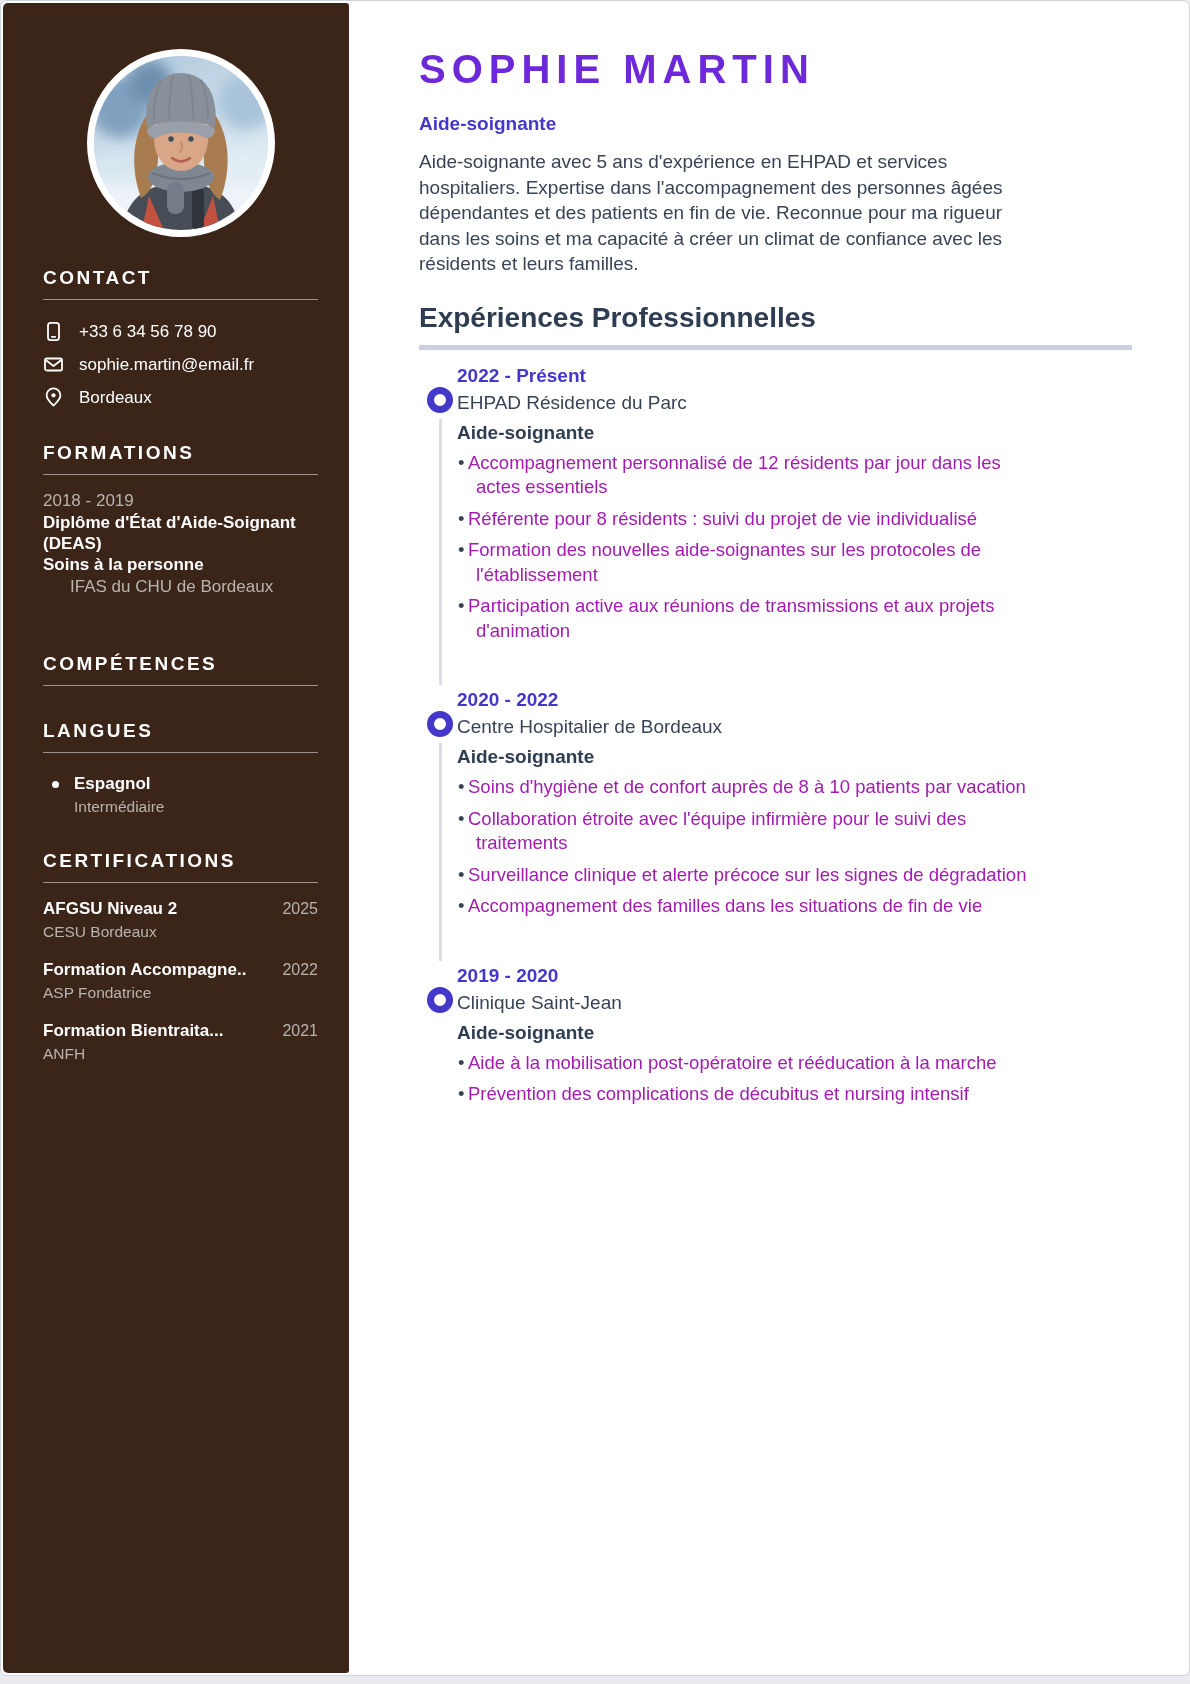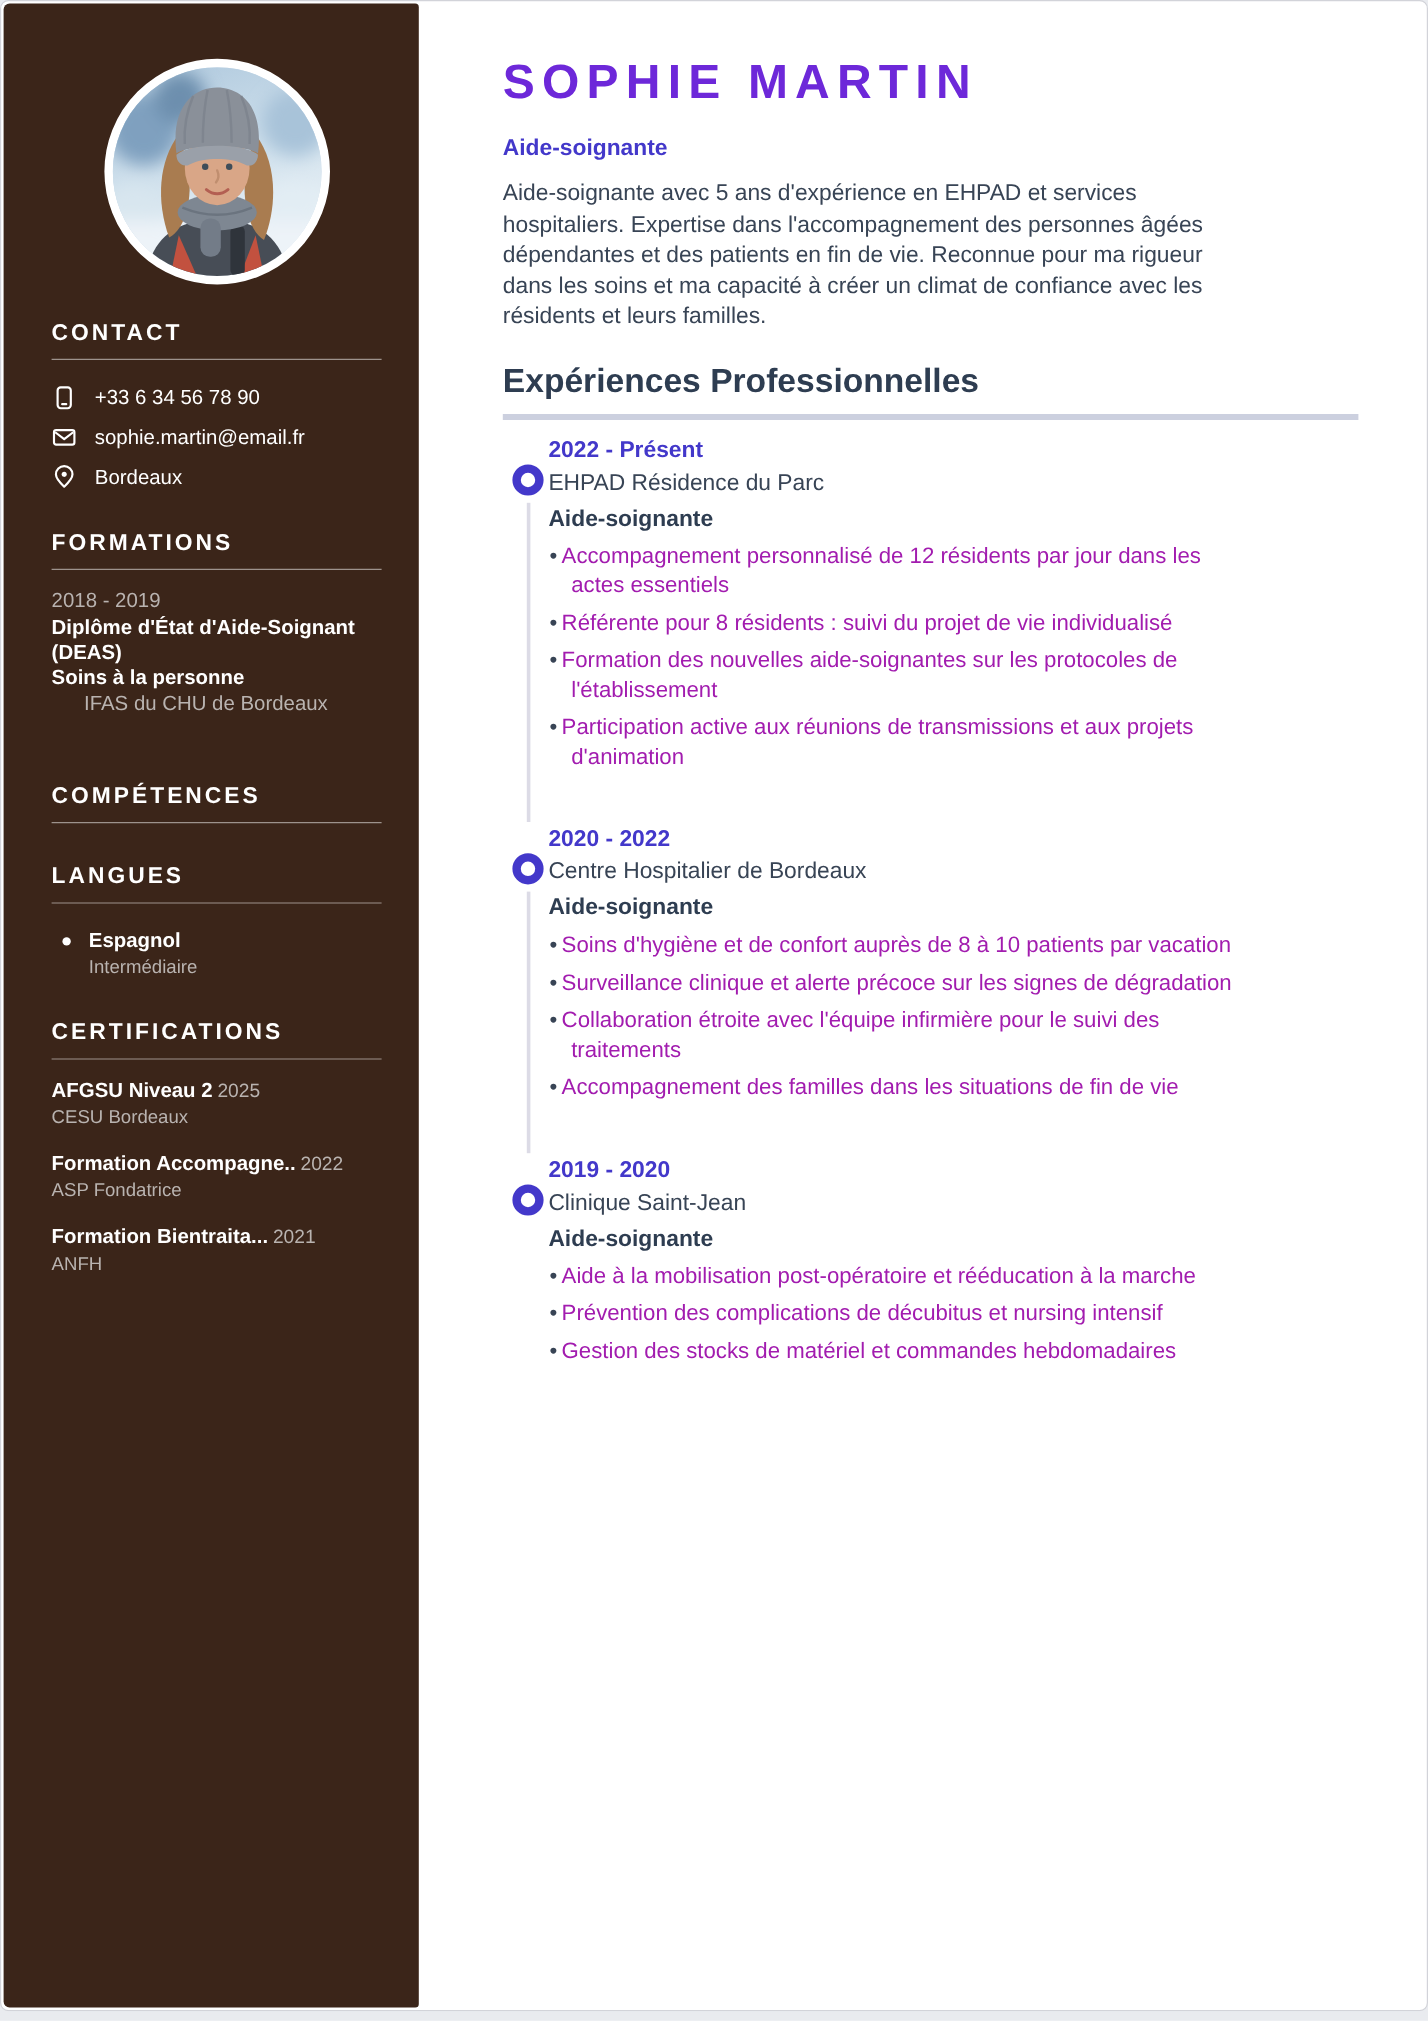--- a/index.html
+++ b/index.html
@@ -52,21 +52,21 @@
   .edu-degree { font-weight:bold; margin-top:1px; }
   .edu-spec   { font-weight:bold; }
   .edu-school { color:#b9b3b0; margin-top:1px;margin-left:27px; }
   .dot-list { margin-top:21px; display:flex; flex-direction:column; gap:13px; }
   .dot-item { display:flex; align-items:center; gap:15px; font-size:17px; padding-left:9px; }
   .dot { width:7px; height:7px; border-radius:50%; background:#fff; flex:0 0 7px; }
   .lang-list { margin-top:21px; display:flex; flex-direction:column; gap:16px; }
   .lang-name { display:flex; align-items:center; gap:15px; font-size:17px; font-weight:bold; padding-left:9px; }
   .lang-level { color:#b9b3b0; font-size:15.5px; margin:4px 0 0 31px; }
   .cert-list { margin-top:16px; display:flex; flex-direction:column; gap:19px; }
-  .cert-top { display:flex; align-items:baseline; gap:4px; }
+  .cert-top { display:flex; justify-content:space-between; align-items:baseline; gap:4px; }
   .cert-name { font-size:17px; font-weight:bold; white-space:nowrap; overflow:hidden; }
   .cert-year { font-size:16px; color:#b9b3b0; flex:0 0 auto; }
   .cert-org  { font-size:15.5px; color:#b9b3b0; margin-top:4px; }
   
   .main { flex:1; padding:0 55px 40px 70px; color:#384455; }
   .name {
     margin-top:44px;
     font-size:40px; font-weight:800; letter-spacing:6px;
     color:#6d28d9;
   }
@@ -262,33 +262,32 @@
         </ul>
       </div>
 
       <div class="entry has-line">
         <span class="marker"></span>
         <div class="e-period">2020 - 2022</div>
         <div class="e-company">Centre Hospitalier de Bordeaux</div>
         <div class="e-role">Aide-soignante</div>
         <ul class="e-bullets">
           <li>Soins d'hygiène et de confort auprès de 8 à 10 patients par vacation</li>
+          <li>Collaboration étroite avec l'équipe infirmière pour le suivi des traitements</li>
           <li>Surveillance clinique et alerte précoce sur les signes de dégradation</li>
-          <li>Collaboration étroite avec l'équipe infirmière pour le suivi des traitements</li>
           <li>Accompagnement des familles dans les situations de fin de vie</li>
         </ul>
       </div>
 
       <div class="entry">
         <span class="marker"></span>
         <div class="e-period">2019 - 2020</div>
         <div class="e-company">Clinique Saint-Jean</div>
         <div class="e-role">Aide-soignante</div>
         <ul class="e-bullets">
           <li>Aide à la mobilisation post-opératoire et rééducation à la marche</li>
           <li>Prévention des complications de décubitus et nursing intensif</li>
-          <li>Gestion des stocks de matériel et commandes hebdomadaires</li>
         </ul>
       </div>
 
     </div>
   </main>
 </div>
 
 </body></html>

